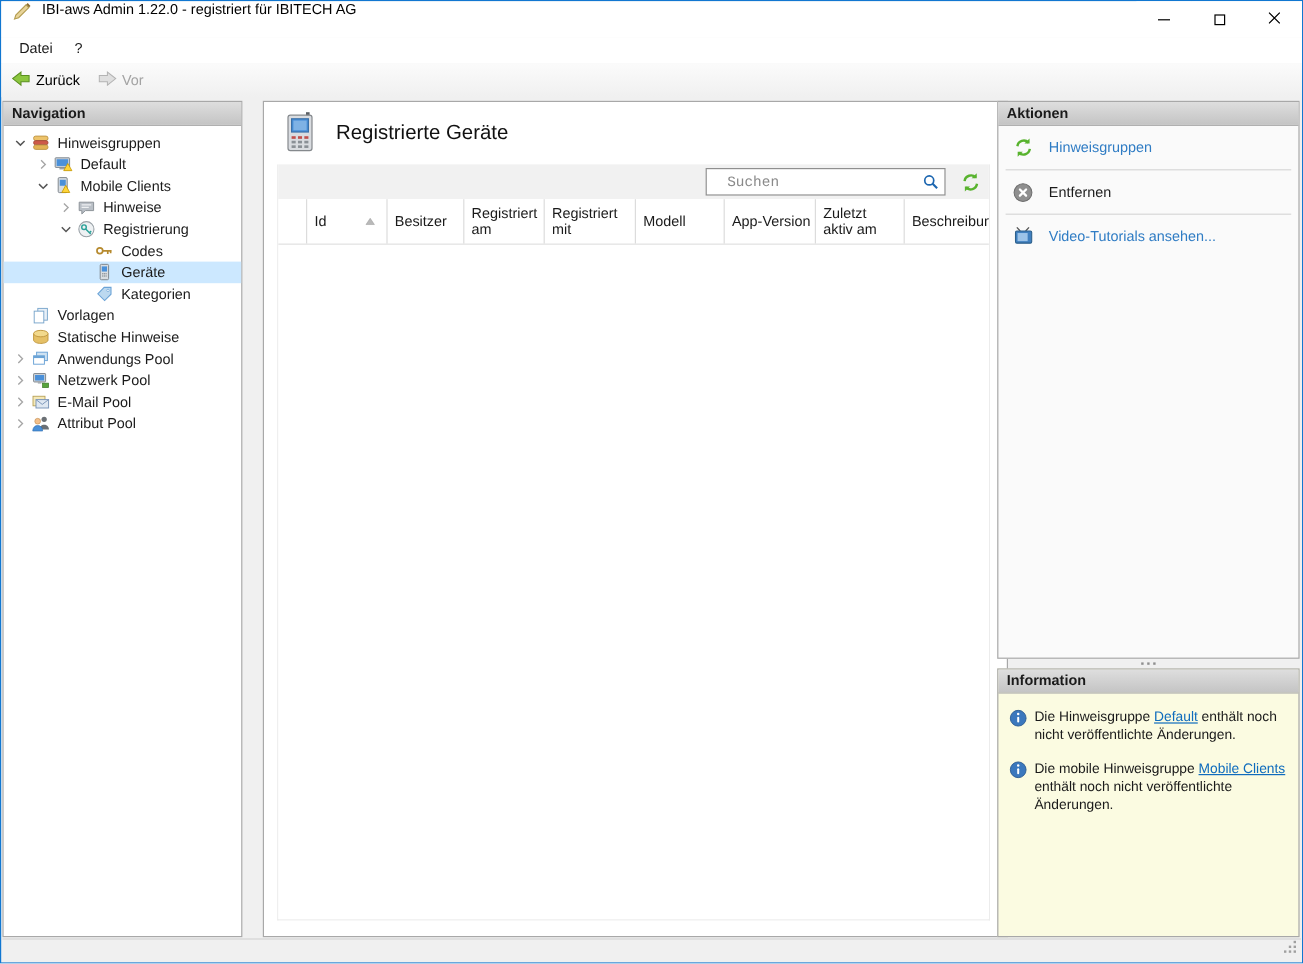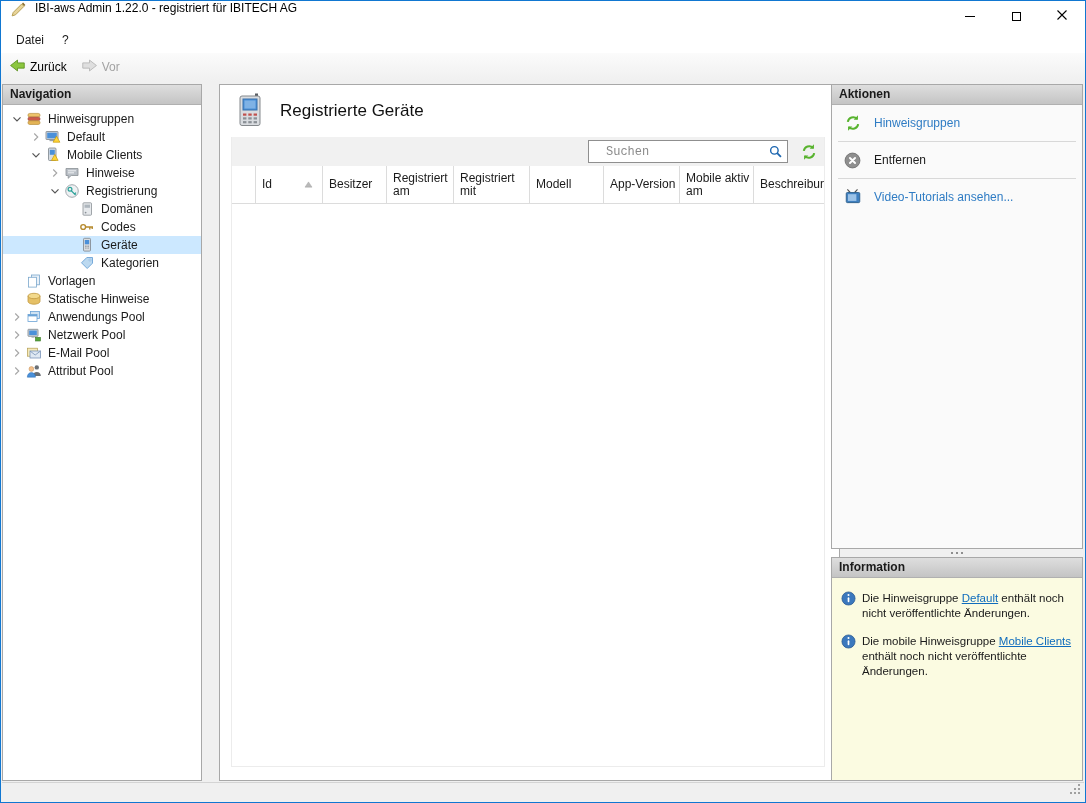--- a/index.html
+++ b/index.html
@@ -214,31 +214,20 @@
           <span class="tree-icon">
               <svg viewBox="0 0 16 16" width="16" height="16">
                 <circle cx="8" cy="8" r="6.3" fill="#eef1f3" stroke="#98a0a6" stroke-width="0.9"></circle>
                 <circle cx="6" cy="6.3" r="1.9" fill="none" stroke="#2aa198" stroke-width="1.2"></circle>
                 <path d="M7.4 7.8l4.2 4.2M10.6 11l1.4-1.4" stroke="#2aa198" stroke-width="1.2" fill="none"></path>
               </svg>
             </span>
           <span class="tree-label">Registrierung</span>
         </div>
 
-        <div class="tree-row lv3">
-          <span class="expander"></span>
-          <span class="tree-icon">
-              <svg viewBox="0 0 16 16" width="16" height="16">
-                <rect x="4" y="1.8" width="8.5" height="12.4" rx="0.8" fill="#e6e9ec" stroke="#8a9096" stroke-width="0.8"></rect>
-                <rect x="5.5" y="3.6" width="5.5" height="3.2" fill="#aeb6bd"></rect>
-                <circle cx="6.6" cy="11.6" r="0.9" fill="#8a9096"></circle>
-              </svg>
-            </span>
-          <span class="tree-label">Domänen</span>
-        </div>
 
         <div class="tree-row lv3">
           <span class="expander"></span>
           <span class="tree-icon">
               <svg viewBox="0 0 16 16" width="16" height="16">
                 <circle cx="4.2" cy="8" r="2.4" fill="none" stroke="#b68a2e" stroke-width="1.4"></circle>
                 <path d="M6.6 8h7.4M10.8 8v2.6M13.2 8v2" stroke="#b68a2e" stroke-width="1.4" fill="none"></path>
               </svg>
             </span>
           <span class="tree-label">Codes</span>
@@ -427,21 +416,21 @@
           <div class="th c-rmit">
               <span>Registriert mit</span>
             </div>
           <div class="th c-mod">
               <span>Modell</span>
             </div>
           <div class="th c-app">
               <span>App-Version</span>
             </div>
           <div class="th c-zul">
-              <span>Mobile aktiv am</span>
+              <span>Zuletzt aktiv am</span>
             </div>
           <div class="th c-besch">
               <span>Beschreibung</span>
             </div>
         </div>
 
         <div class="table-body"></div>
       </div>
     </div>
 

